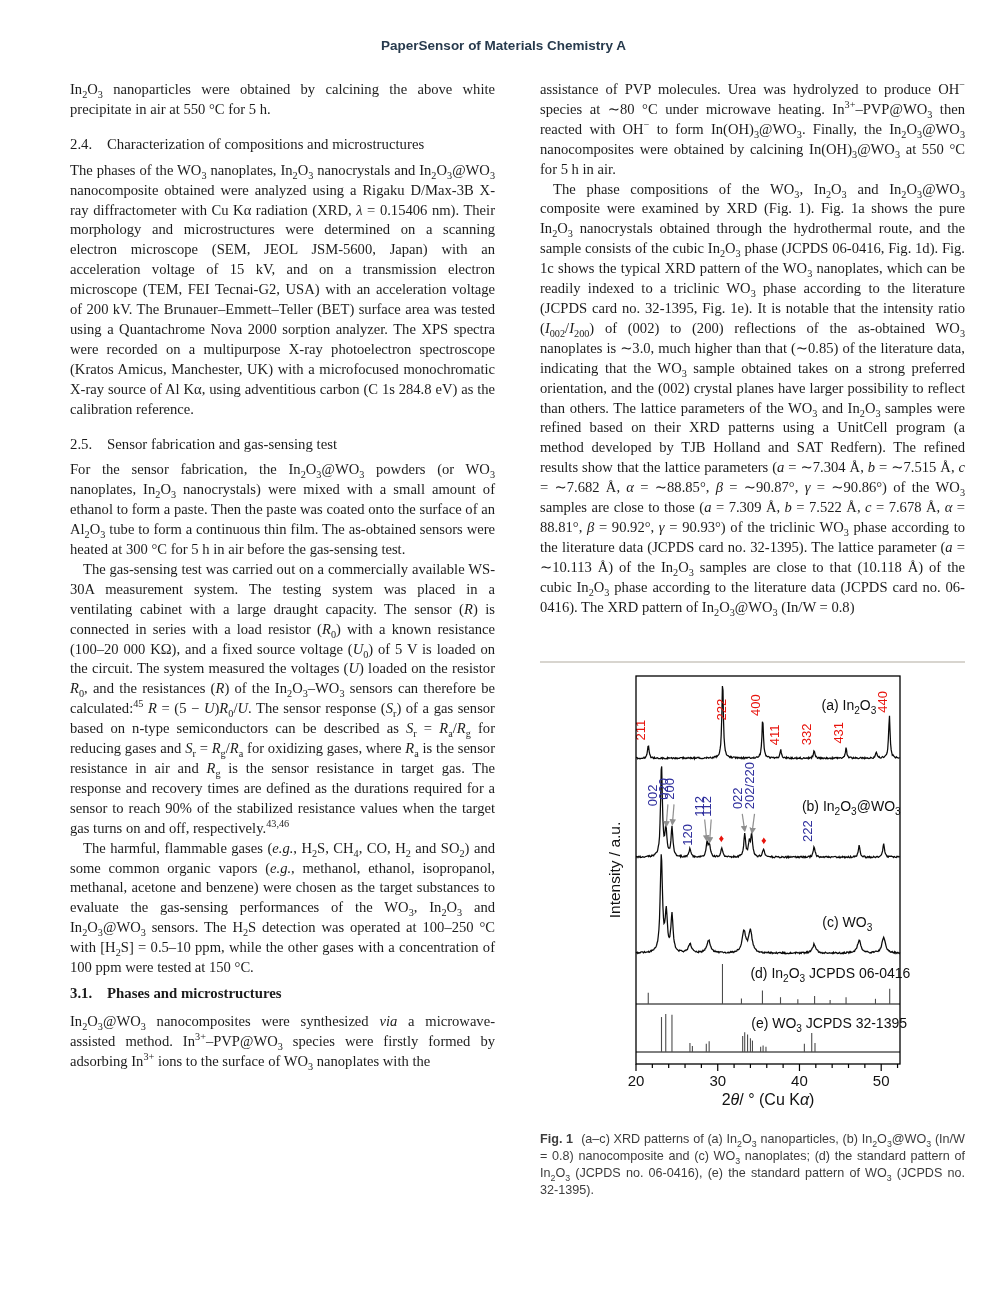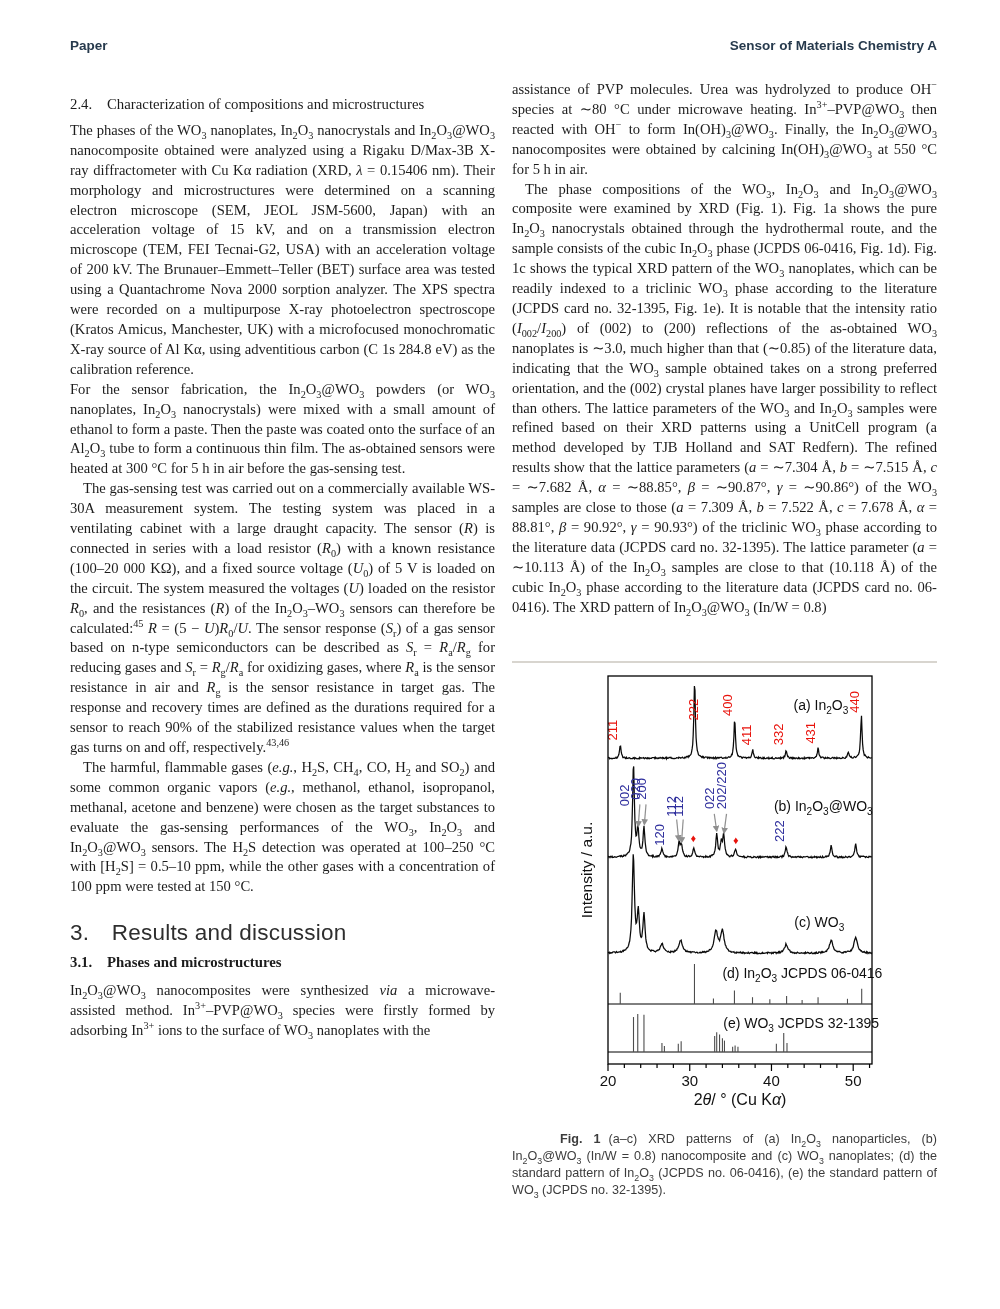--- a/index.html
+++ b/index.html
@@ -1,61 +1,62 @@
 <!DOCTYPE html>
 <html><head>
 <meta charset="utf-8">
 <style>
   html,body{margin:0;padding:0;background:#ffffff;}
   .page{position:relative;width:1000px;height:1309px;background:#ffffff;overflow:hidden;
         font-family:"Liberation Serif",serif;color:#1c1c1c;}
   
-  .hdr{position:absolute;top:38px;left:70px;right:63px;display:flex;justify-content:space-between;
+  .hdr{position:absolute;top:38px;left:70px;right:63px;display:flex;justify-content:center;
        font-family:"Liberation Sans",sans-serif;font-size:13.5px;font-weight:bold;color:#273a4d;}
   
   .col{position:absolute;top:80px;width:425px;font-size:14.6px;line-height:19.9px;text-align:justify;}
   .col-left{left:70px;}
-  .col-right{left:512px;}
+  .col-right{left:540px;}
   .col p{margin:0;}
   .col p.ind{text-indent:13px;}
   sub,sup{font-size:70%;line-height:0;}
   h3.sec{font-size:14.8px;font-weight:normal;margin:15px 0 6px 0;text-align:left;}
   h2.big{font-family:"Liberation Sans",sans-serif;font-size:22.5px;font-weight:500;color:#2e2e2e;
          margin:22px 0 6px 0;text-align:left;letter-spacing:.2px;line-height:28px;}
   h3.sub{font-size:14.8px;font-weight:bold;margin:6px 0 8px 0;text-align:left;}
   
   figure{margin:44px 0 0 0;padding:0;}
   .fig-rule{border-top:2px solid #d8d5cf;width:100%;height:0;margin-bottom:8px;}
   #xrd-chart{width:346px;margin:0 auto;}
   figcaption{font-family:"Liberation Sans",sans-serif;font-size:12.6px;line-height:17px;color:#3c3c3c;
              text-align:justify;margin-top:12px;}
-  .figlabel{font-weight:bold;margin-right:8px;margin-left:48px;}
+  .figlabel{font-weight:bold;margin-right:8px;}
   
   .ftr{position:absolute;top:1258px;left:70px;right:63px;display:flex;justify-content:space-between;
        font-family:"Liberation Sans",sans-serif;font-size:12.3px;}
   .ftr .fl{color:#b3b3b3;}
   .ftr .fr{color:#3a3a3a;}
 </style>
 </head>
 <body>
 
 <div class="page">
 
   <div class="hdr">
     <span>Paper</span>
     <span>Sensor of Materials Chemistry A</span>
   </div>
 
   <div class="col col-left">
+    <p>In<sub>2</sub>O<sub>3</sub> nanoparticles were obtained by calcining the above white precipitate in air at 550 °C for 5 h.</p>
     <h3 class="sec">2.4. Characterization of compositions and microstructures</h3>
     <p>The phases of the WO<sub>3</sub> nanoplates, In<sub>2</sub>O<sub>3</sub> nanocrystals and In<sub>2</sub>O<sub>3</sub>@WO<sub>3</sub> nanocomposite obtained were analyzed using a Rigaku D/Max-3B X-ray diffractometer with Cu Kα radiation (XRD, <i>λ</i> = 0.15406 nm). Their morphology and microstructures were determined on a scanning electron microscope (SEM, JEOL JSM-5600, Japan) with an acceleration voltage of 15 kV, and on a transmission electron microscope (TEM, FEI Tecnai-G2, USA) with an acceleration voltage of 200 kV. The Brunauer–Emmett–Teller (BET) surface area was tested using a Quantachrome Nova 2000 sorption analyzer. The XPS spectra were recorded on a multipurpose X-ray photoelectron spectroscope (Kratos Amicus, Manchester, UK) with a microfocused monochromatic X-ray source of Al Kα, using adventitious carbon (C 1s 284.8 eV) as the calibration reference.</p>
+    <h3 class="sec">2.5. Sensor fabrication and gas-sensing test</h3>
     <p>For the sensor fabrication, the In<sub>2</sub>O<sub>3</sub>@WO<sub>3</sub> powders (or WO<sub>3</sub> nanoplates, In<sub>2</sub>O<sub>3</sub> nanocrystals) were mixed with a small amount of ethanol to form a paste. Then the paste was coated onto the surface of an Al<sub>2</sub>O<sub>3</sub> tube to form a continuous thin film. The as-obtained sensors were heated at 300 °C for 5 h in air before the gas-sensing test.</p>
     <p class="ind">The gas-sensing test was carried out on a commercially available WS-30A measurement system. The testing system was placed in a ventilating cabinet with a large draught capacity. The sensor (<i>R</i>) is connected in series with a load resistor (<i>R</i><sub>0</sub>) with a known resistance (100–20 000 KΩ), and a fixed source voltage (<i>U</i><sub>0</sub>) of 5 V is loaded on the circuit. The system measured the voltages (<i>U</i>) loaded on the resistor <i>R</i><sub>0</sub>, and the resistances (<i>R</i>) of the In<sub>2</sub>O<sub>3</sub>–WO<sub>3</sub> sensors can therefore be calculated:<sup>45</sup> <i>R</i> = (5 − <i>U</i>)<i>R</i><sub>0</sub>/<i>U</i>. The sensor response (<i>S</i><sub>r</sub>) of a gas sensor based on n-type semiconductors can be described as <i>S</i><sub>r</sub> = <i>R</i><sub>a</sub>/<i>R</i><sub>g</sub> for reducing gases and <i>S</i><sub>r</sub> = <i>R</i><sub>g</sub>/<i>R</i><sub>a</sub> for oxidizing gases, where <i>R</i><sub>a</sub> is the sensor resistance in air and <i>R</i><sub>g</sub> is the sensor resistance in target gas. The response and recovery times are defined as the durations required for a sensor to reach 90% of the stabilized resistance values when the target gas turns on and off, respectively.<sup>43,46</sup></p>
     <p class="ind">The harmful, flammable gases (<i>e.g.</i>, H<sub>2</sub>S, CH<sub>4</sub>, CO, H<sub>2</sub> and SO<sub>2</sub>) and some common organic vapors (<i>e.g.</i>, methanol, ethanol, isopropanol, methanal, acetone and benzene) were chosen as the target substances to evaluate the gas-sensing performances of the WO<sub>3</sub>, In<sub>2</sub>O<sub>3</sub> and In<sub>2</sub>O<sub>3</sub>@WO<sub>3</sub> sensors. The H<sub>2</sub>S detection was operated at 100–250 °C with [H<sub>2</sub>S] = 0.5–10 ppm, while the other gases with a concentration of 100 ppm were tested at 150 °C.</p>
-    <h2 class="big">3. Results and discussion</h2>
     <h3 class="sub">3.1. Phases and microstructures</h3>
     <p>In<sub>2</sub>O<sub>3</sub>@WO<sub>3</sub> nanocomposites were synthesized <i>via</i> a microwave-assisted method. In<sup>3+</sup>–PVP@WO<sub>3</sub> species were firstly formed by adsorbing In<sup>3+</sup> ions to the surface of WO<sub>3</sub> nanoplates with the</p>
   </div>
 
   <div class="col col-right">
     <p>assistance of PVP molecules. Urea was hydrolyzed to produce OH<sup>−</sup> species at ∼80 °C under microwave heating. In<sup>3+</sup>–PVP@WO<sub>3</sub> then reacted with OH<sup>−</sup> to form In(OH)<sub>3</sub>@WO<sub>3</sub>. Finally, the In<sub>2</sub>O<sub>3</sub>@WO<sub>3</sub> nanocomposites were obtained by calcining In(OH)<sub>3</sub>@WO<sub>3</sub> at 550 °C for 5 h in air.</p>
     <p class="ind">The phase compositions of the WO<sub>3</sub>, In<sub>2</sub>O<sub>3</sub> and In<sub>2</sub>O<sub>3</sub>@WO<sub>3</sub> composite were examined by XRD (Fig. 1). Fig. 1a shows the pure In<sub>2</sub>O<sub>3</sub> nanocrystals obtained through the hydrothermal route, and the sample consists of the cubic In<sub>2</sub>O<sub>3</sub> phase (JCPDS 06-0416, Fig. 1d). Fig. 1c shows the typical XRD pattern of the WO<sub>3</sub> nanoplates, which can be readily indexed to a triclinic WO<sub>3</sub> phase according to the literature (JCPDS card no. 32-1395, Fig. 1e). It is notable that the intensity ratio (<i>I</i><sub>002</sub>/<i>I</i><sub>200</sub>) of (002) to (200) reflections of the as-obtained WO<sub>3</sub> nanoplates is ∼3.0, much higher than that (∼0.85) of the literature data, indicating that the WO<sub>3</sub> sample obtained takes on a strong preferred orientation, and the (002) crystal planes have larger possibility to reflect than others. The lattice parameters of the WO<sub>3</sub> and In<sub>2</sub>O<sub>3</sub> samples were refined based on their XRD patterns using a UnitCell program (a method developed by TJB Holland and SAT Redfern). The refined results show that the lattice parameters (<i>a</i> = ∼7.304 Å, <i>b</i> = ∼7.515 Å, <i>c</i> = ∼7.682 Å, <i>α</i> = ∼88.85°, <i>β</i> = ∼90.87°, <i>γ</i> = ∼90.86°) of the WO<sub>3</sub> samples are close to those (<i>a</i> = 7.309 Å, <i>b</i> = 7.522 Å, <i>c</i> = 7.678 Å, <i>α</i> = 88.81°, <i>β</i> = 90.92°, <i>γ</i> = 90.93°) of the triclinic WO<sub>3</sub> phase according to the literature data (JCPDS card no. 32-1395). The lattice parameter (<i>a</i> = ∼10.113 Å) of the In<sub>2</sub>O<sub>3</sub> samples are close to that (10.118 Å) of the cubic In<sub>2</sub>O<sub>3</sub> phase according to the literature data (JCPDS card no. 06-0416). The XRD pattern of In<sub>2</sub>O<sub>3</sub>@WO<sub>3</sub> (In/W = 0.8)</p>
 
     <figure>
       <div class="fig-rule"></div>

